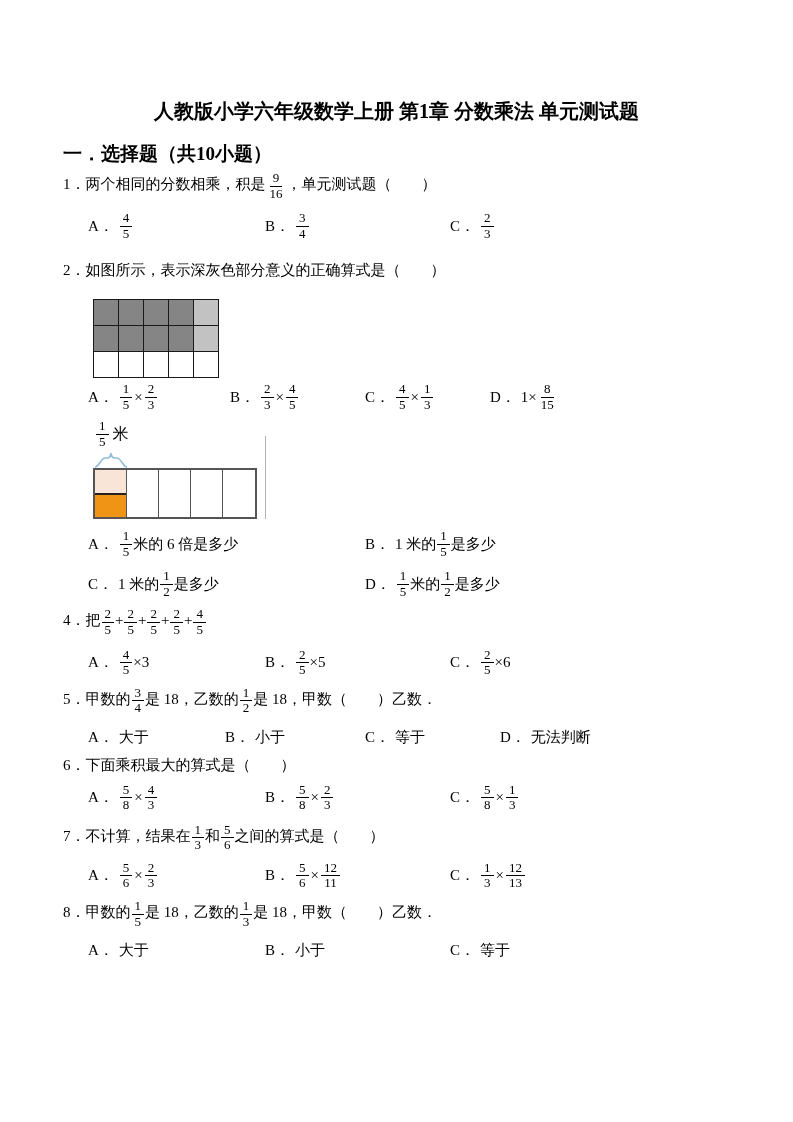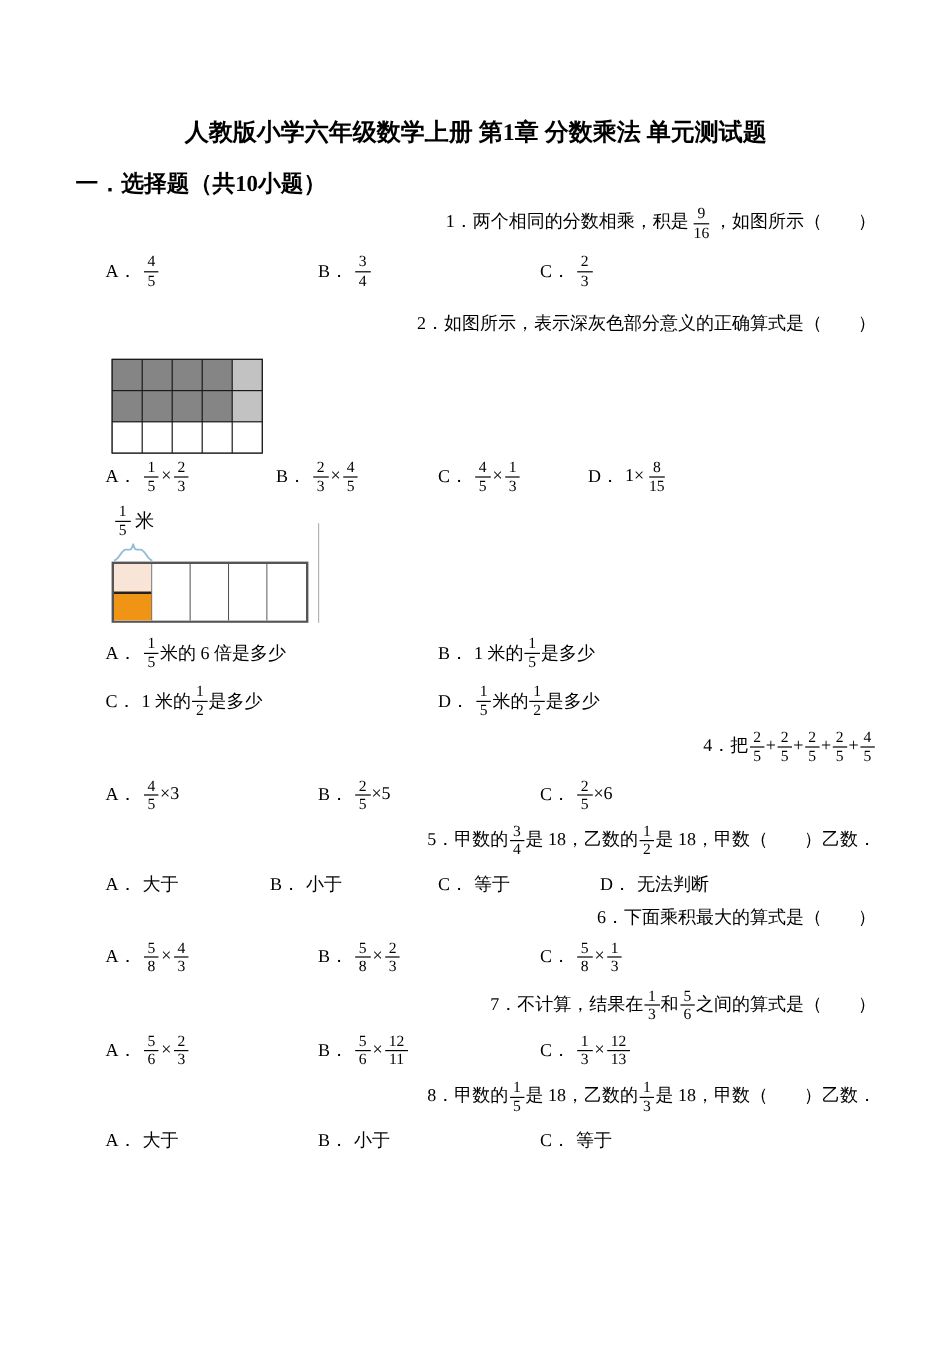--- a/index.html
+++ b/index.html
@@ -1,20 +1,20 @@
 <!DOCTYPE html>
 <html><head>
 <meta charset="utf-8">
 <style>
   html,body{margin:0;padding:0;background:#ffffff;}
   body{width:793px;height:1122px;font-family:"Liberation Serif","DejaVu Serif",serif;color:#000;}
   .page{box-sizing:border-box;width:793px;height:976px;padding:97px 63px 0 63px;overflow:hidden;}
   .title{font-size:20px;font-weight:700;text-align:center;margin:0;line-height:28px;}
   .section{font-size:19px;font-weight:700;line-height:18px;}
-  .qtext{font-size:15px;line-height:20px;text-align:right;}
+  .qtext{font-size:15px;line-height:20px;}
   .opts{display:flex;align-items:center;margin-left:25px;font-size:15px;}
   .opt{display:flex;align-items:center;}
   .olabel{margin-right:5px;}
   .times{margin:0 1px;}
   
   .row3 .opt:nth-child(1){width:177px}
   .row3 .opt:nth-child(2){width:185px}
   .row4g .opt:nth-child(1){width:142px}
   .row4g .opt:nth-child(2){width:135px}
   .row4g .opt:nth-child(3){width:125px}
@@ -51,21 +51,21 @@
 
 <div class="page">
 
   <h1 class="title">人教版小学六年级数学上册 第1章 分数乘法 单元测试题</h1>
 
   <div class="section mt20">一．选择题（共10小题）</div>
 
   <div class="qtext mt8"><span>1．两个相同的分数相乘，积是</span><span class="frac">
         <span class="fn">9</span>
         <span class="fd">16</span>
-      </span><span>，如图所示（　　）</span></div>
+      </span><span>，单元测试题（　　）</span></div>
   <div class="opts row3 mt10">
     <div class="opt">
         <span class="olabel">A．</span>
         <span class="frac">
           <span class="fn">4</span>
           <span class="fd">5</span>
         </span>
       </div>
     <div class="opt">
         <span class="olabel">B．</span>

